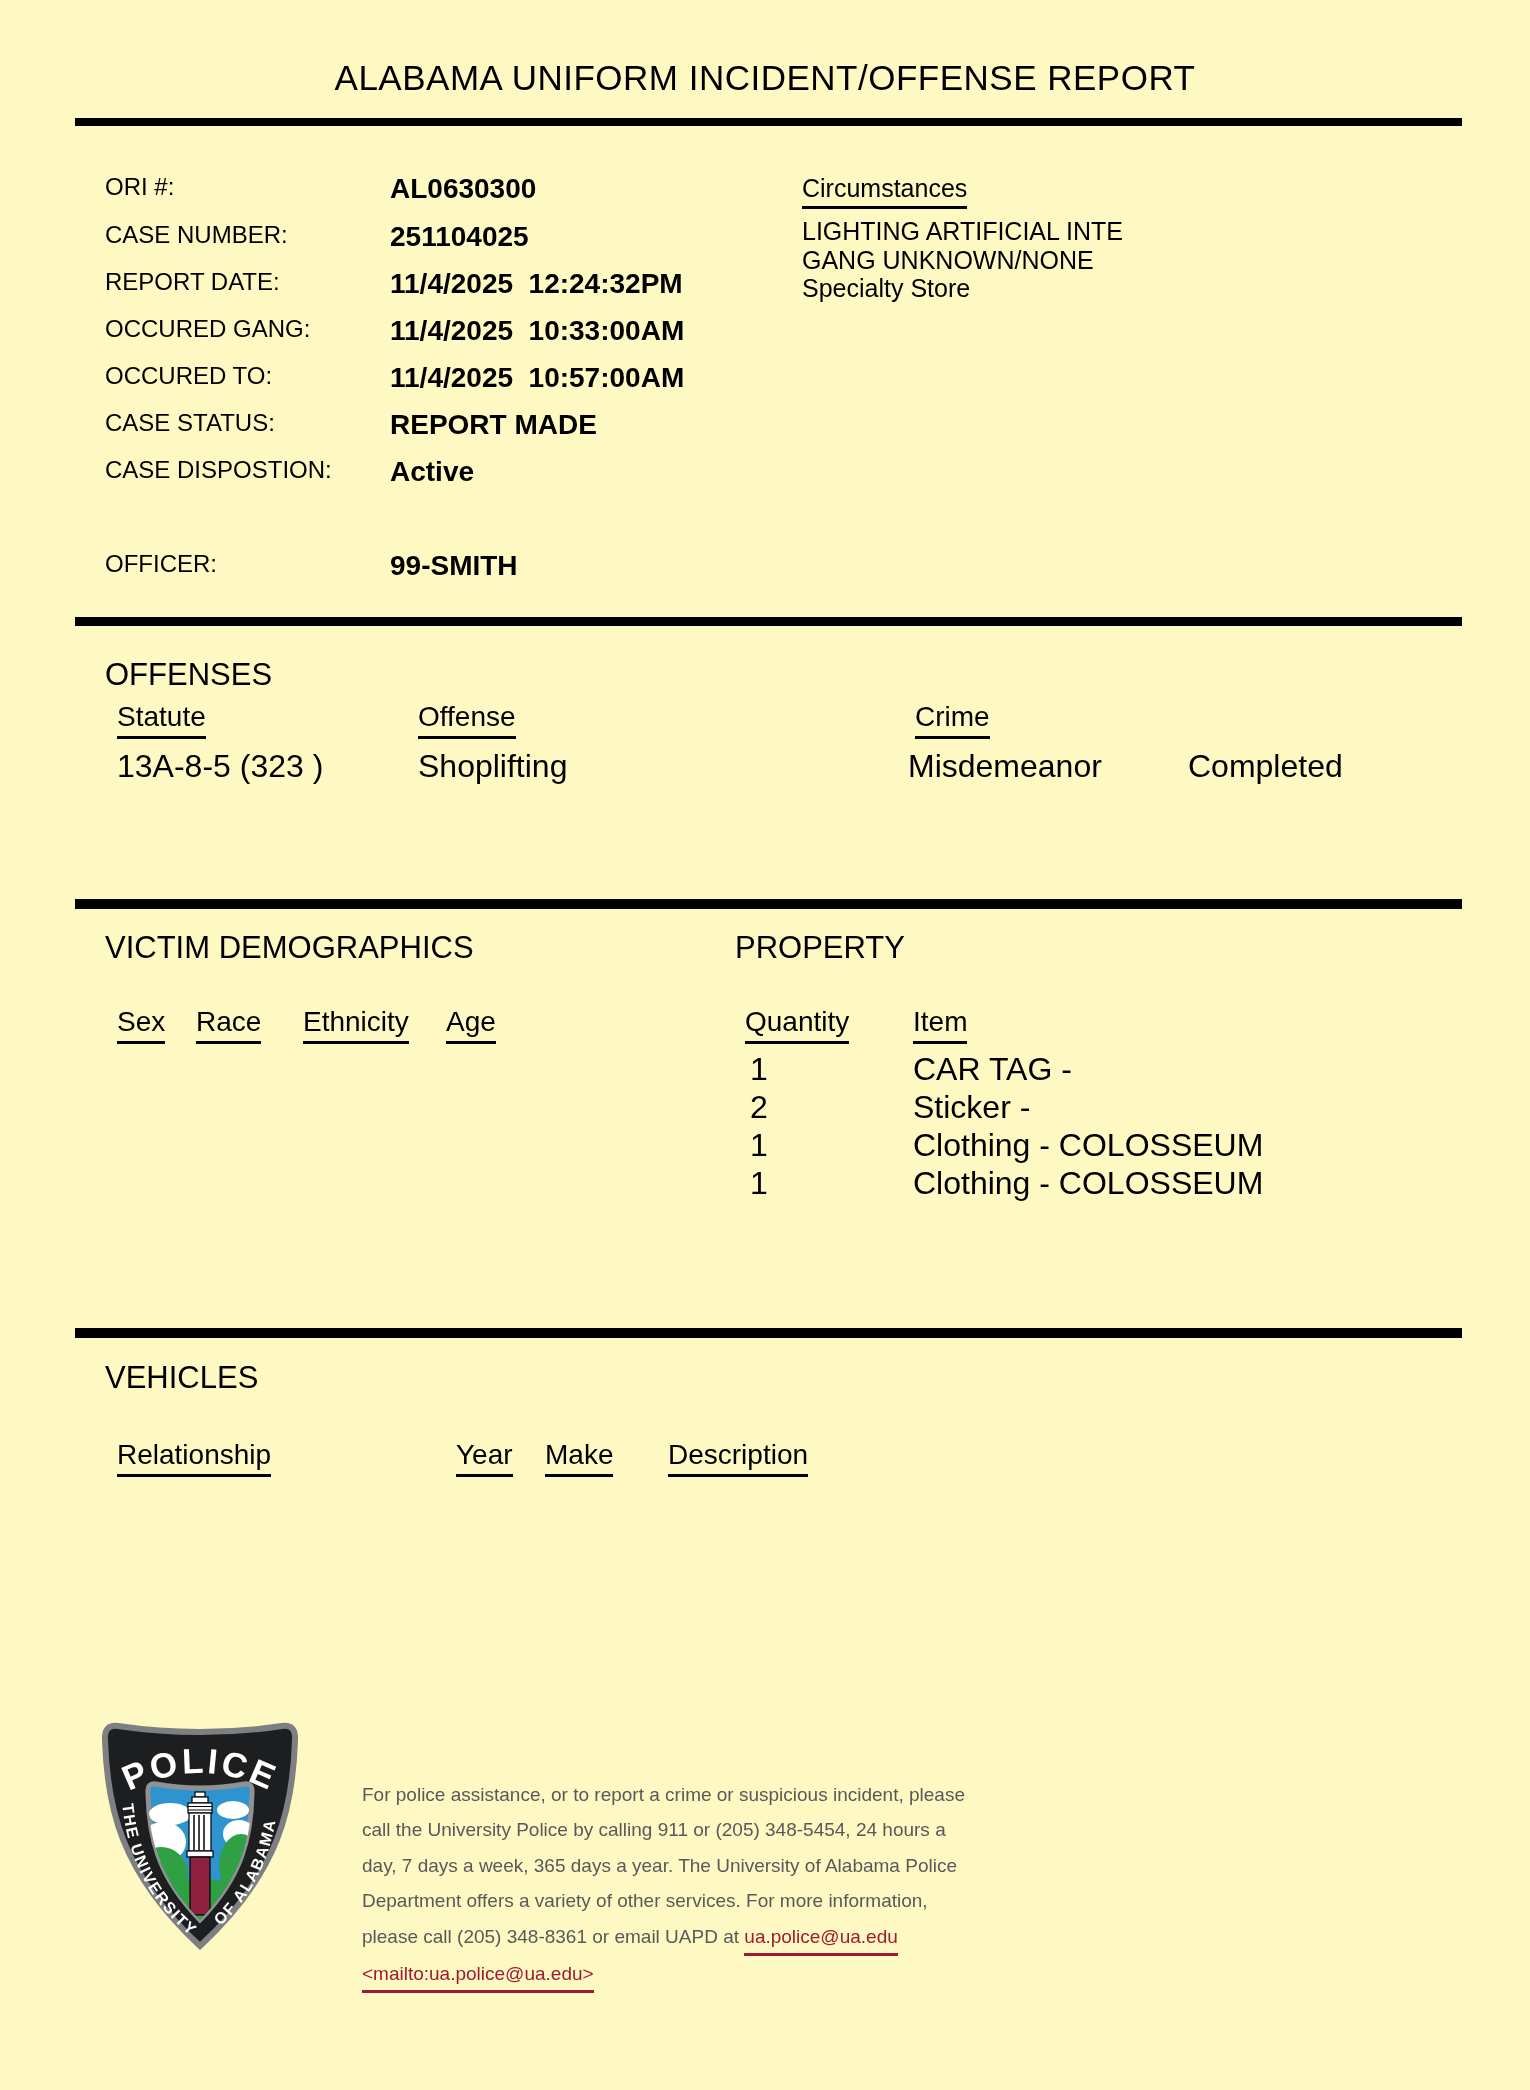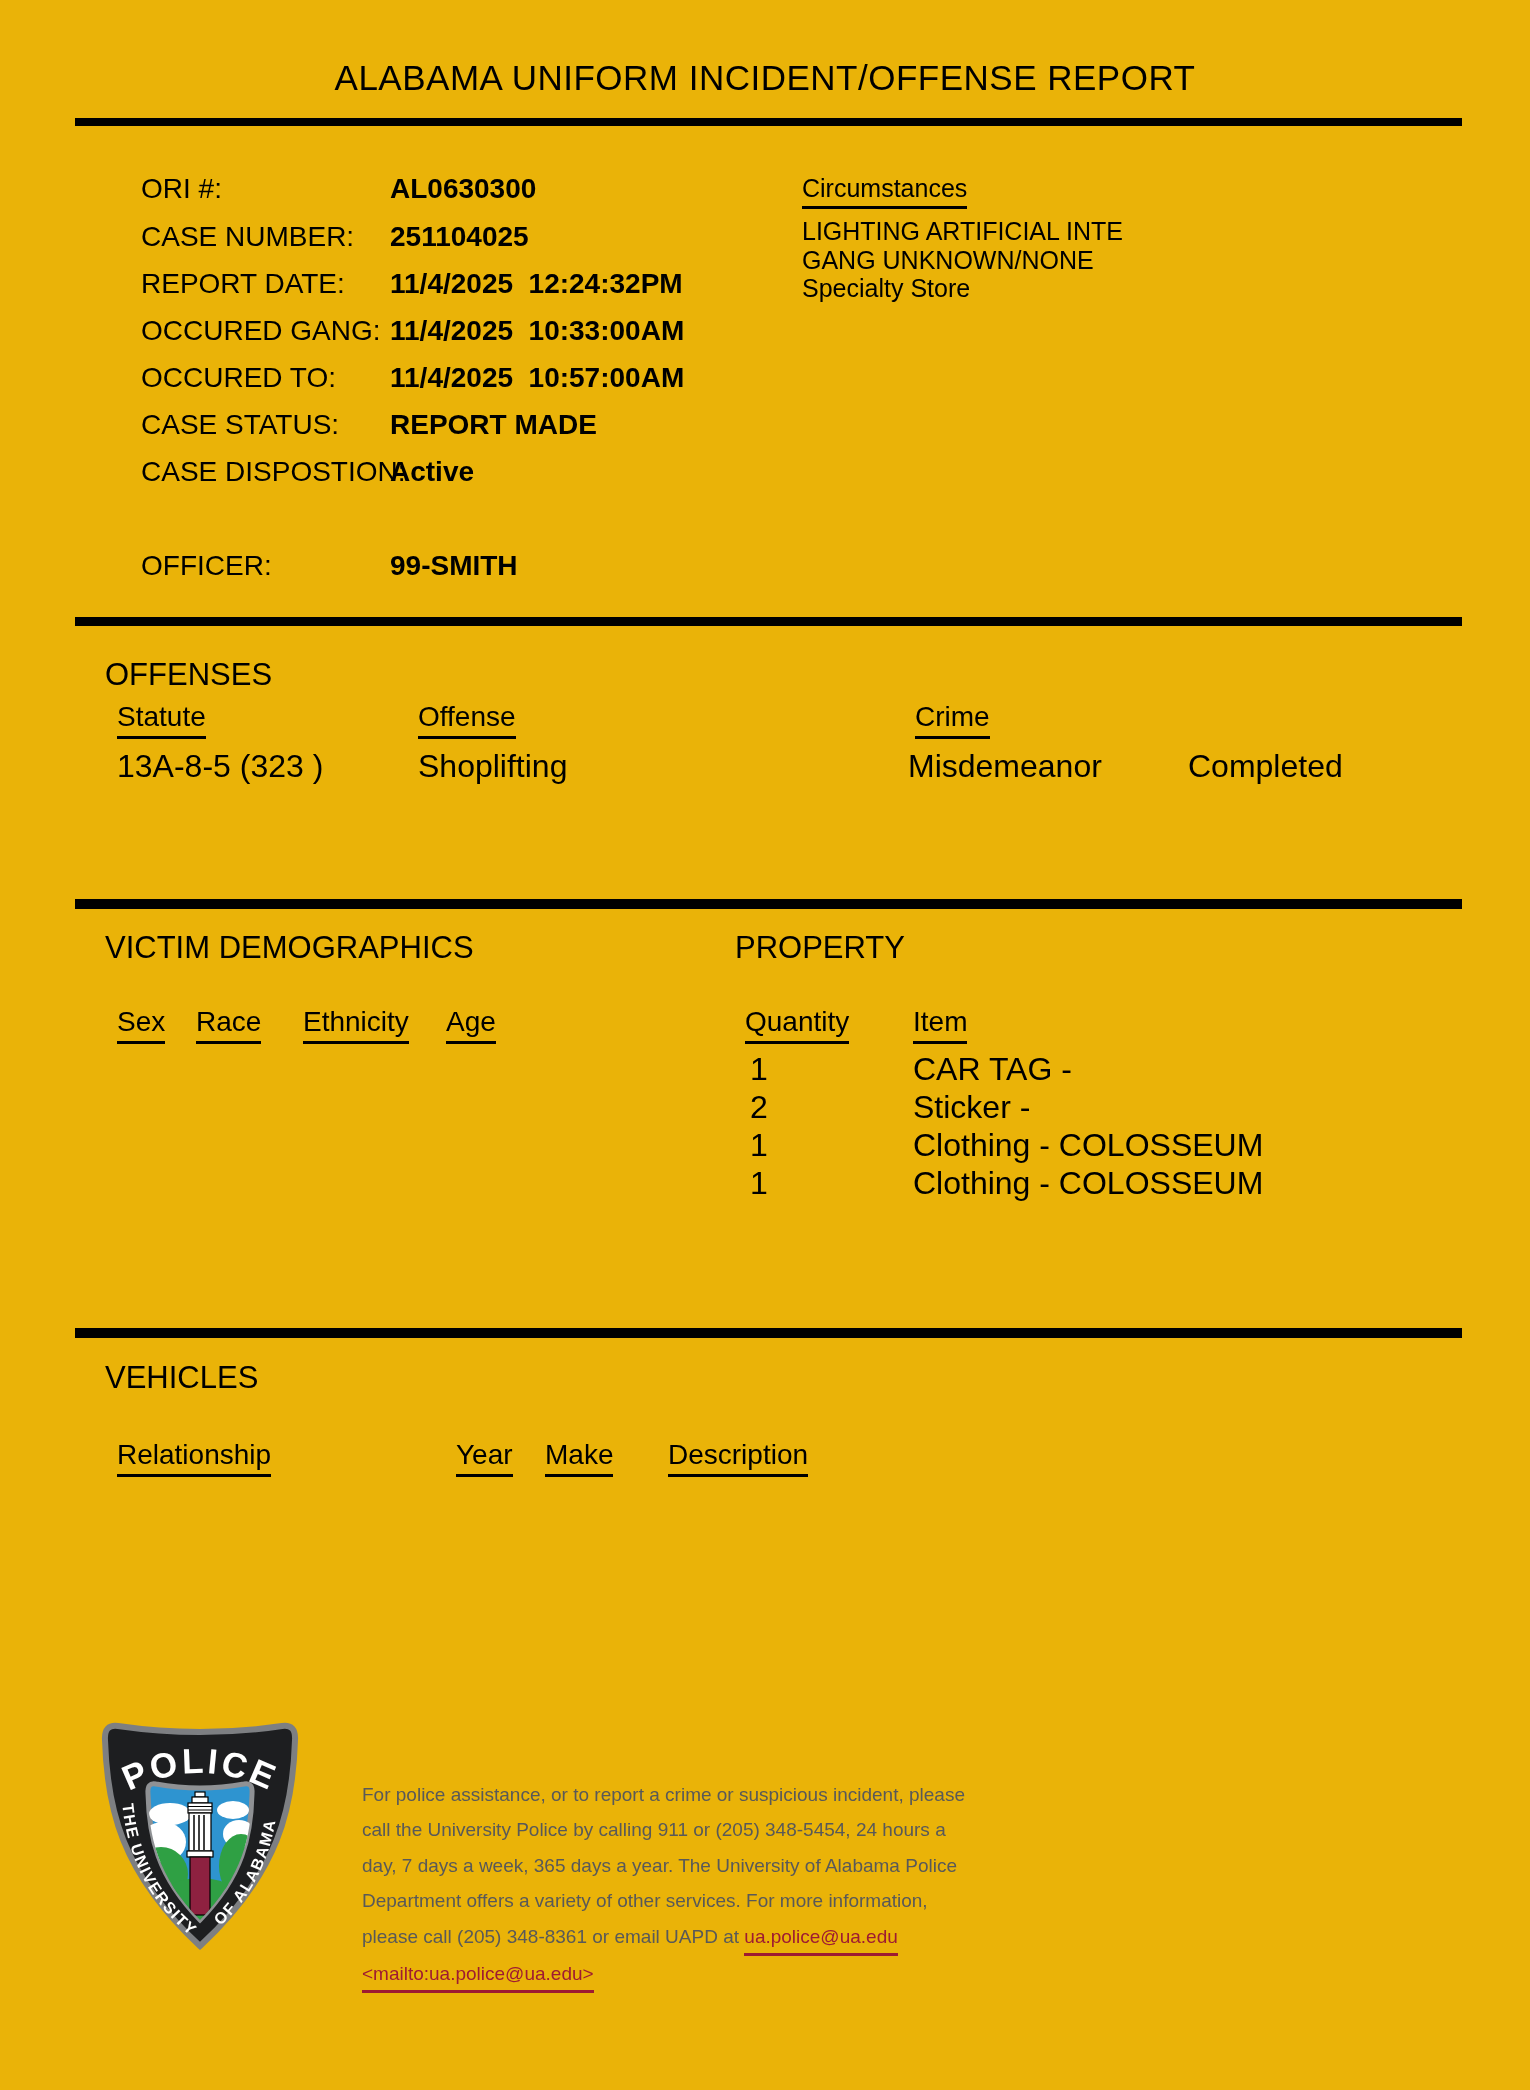--- a/index.html
+++ b/index.html
@@ -1,32 +1,32 @@
 <!DOCTYPE html>
 <html><head>
 <meta charset="utf-8">
 <style>
   html,body { margin:0; padding:0; background:#ffffff; }
   .page {
-    position:relative; width:1530px; height:2090px; background:#eab308;
+    position:relative; width:1530px; height:2090px; background:#fef9c3;
     font-family:"Liberation Sans", sans-serif; color:#000; overflow:hidden;
   }
   .abs { position:absolute; }
   .title {
     top:58px; left:0; width:100%; text-align:center;
     font-size:35px; letter-spacing:0.5px; white-space:pre;
   }
   .rule { left:75px; width:1387px; background:#000; }
   .rule1 { top:118px; height:8px; }
   .rule2 { top:617px; height:9px; }
   .rule3 { top:899px; height:10px; }
   .rule4 { top:1328px; height:10px; }
 
   .frow { position:absolute; left:0; width:100%; height:36px; }
-  .frow .flabel { position:absolute; left:105px; font-size:28px; white-space:pre;margin-left:36px; }
+  .frow .flabel { position:absolute; left:105px; font-size:24px; white-space:pre; }
   .frow .fvalue { position:absolute; left:390px; font-size:28px; white-space:pre;font-weight:bold; }
 
   .circ { left:802px; top:174px; font-size:25px; }
   .circ-head { display:inline-block; border-bottom:3px solid #000; padding-bottom:3px; margin-bottom:8px; }
   .circ-line { line-height:28.5px; white-space:pre; }
 
   .sec-head { font-size:31px; white-space:pre; }
   .colhead { display:inline-block; border-bottom:3px solid #000; padding-bottom:3px; font-size:28px; white-space:pre; }
   .cell { font-size:32px; white-space:pre; }
 

